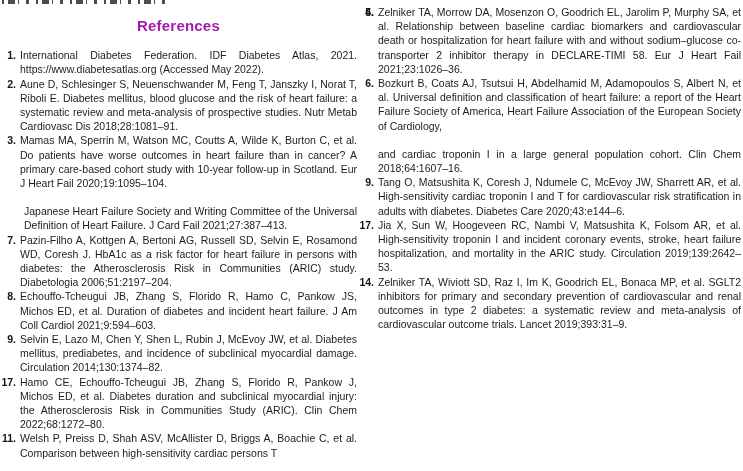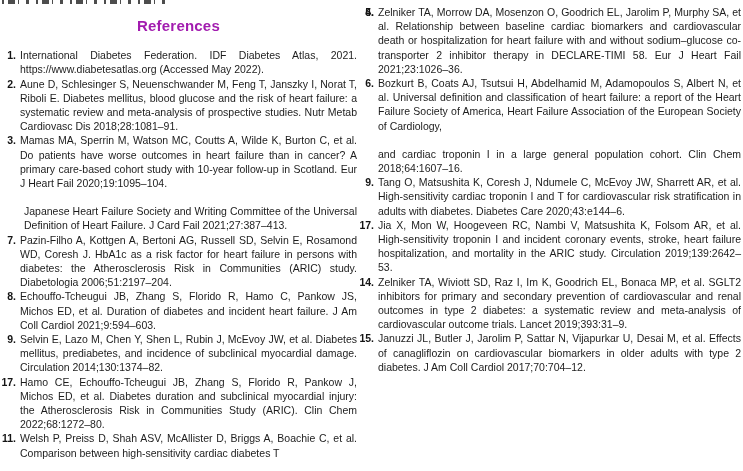--- a/index.html
+++ b/index.html
@@ -118,21 +118,21 @@
     <div class="ref">
       <span class="num">8.</span><span class="txt">Echouffo-Tcheugui JB, Zhang S, Florido R, Hamo C, Pankow JS, Michos ED, et al. Duration of diabetes and incident heart failure. J Am Coll Cardiol 2021;9:594–603.</span>
     </div>
     <div class="ref">
       <span class="num">9.</span><span class="txt">Selvin E, Lazo M, Chen Y, Shen L, Rubin J, McEvoy JW, et al. Diabetes mellitus, prediabetes, and incidence of subclinical myocardial damage. Circulation 2014;130:1374–82.</span>
     </div>
     <div class="ref">
       <span class="num">17.</span><span class="txt">Hamo CE, Echouffo-Tcheugui JB, Zhang S, Florido R, Pankow J, Michos ED, et al. Diabetes duration and subclinical myocardial injury: the Atherosclerosis Risk in Communities Study (ARIC). Clin Chem 2022;68:1272–80.</span>
     </div>
     <div class="ref">
-      <span class="num">11.</span><span class="txt">Welsh P, Preiss D, Shah ASV, McAllister D, Briggs A, Boachie C, et al. Comparison between high-sensitivity cardiac diabetes T</span>
+      <span class="num">11.</span><span class="txt">Welsh P, Preiss D, Shah ASV, McAllister D, Briggs A, Boachie C, et al. Comparison between high-sensitivity cardiac persons T</span>
     </div>
   </div>
 
   <div class="col col-right">
 
     <div class="refs-start">
       <div class="ref">
         <span class="num">4.</span>
       </div>
       <div class="ref">
@@ -144,23 +144,20 @@
     </div>
 
     <div class="page-break"></div>
 
     <div class="cont">and cardiac troponin I in a large general population cohort. Clin Chem 2018;64:1607–16.</div>
 
     <div class="ref">
       <span class="num">9.</span><span class="txt">Tang O, Matsushita K, Coresh J, Ndumele C, McEvoy JW, Sharrett AR, et al. High-sensitivity cardiac troponin I and T for cardiovascular risk stratification in adults with diabetes. Diabetes Care 2020;43:e144–6.</span>
     </div>
     <div class="ref">
-      <span class="num">17.</span><span class="txt">Jia X, Mon W, Hoogeveen RC, Nambi V, Matsushita K, Folsom AR, et al. High-sensitivity troponin I and incident coronary events, stroke, heart failure hospitalization, and mortality in the ARIC study. Circulation 2019;139:2642–53.</span>
+      <span class="num">17.</span><span class="txt">Jia X, Sun W, Hoogeveen RC, Nambi V, Matsushita K, Folsom AR, et al. High-sensitivity troponin I and incident coronary events, stroke, heart failure hospitalization, and mortality in the ARIC study. Circulation 2019;139:2642–53.</span>
     </div>
     <div class="ref">
       <span class="num">14.</span><span class="txt">Zelniker TA, Wiviott SD, Raz I, Im K, Goodrich EL, Bonaca MP, et al. SGLT2 inhibitors for primary and secondary prevention of cardiovascular and renal outcomes in type 2 diabetes: a systematic review and meta-analysis of cardiovascular outcome trials. Lancet 2019;393:31–9.</span>
-    </div>
-    <div class="ref">
-      <span class="num">15.</span><span class="txt">Januzzi JL, Butler J, Jarolim P, Sattar N, Vijapurkar U, Desai M, et al. Effects of canagliflozin on cardiovascular biomarkers in older adults with type 2 diabetes. J Am Coll Cardiol 2017;70:704–12.</span>
     </div>
   </div>
 
 </div>
 
 </body></html>

